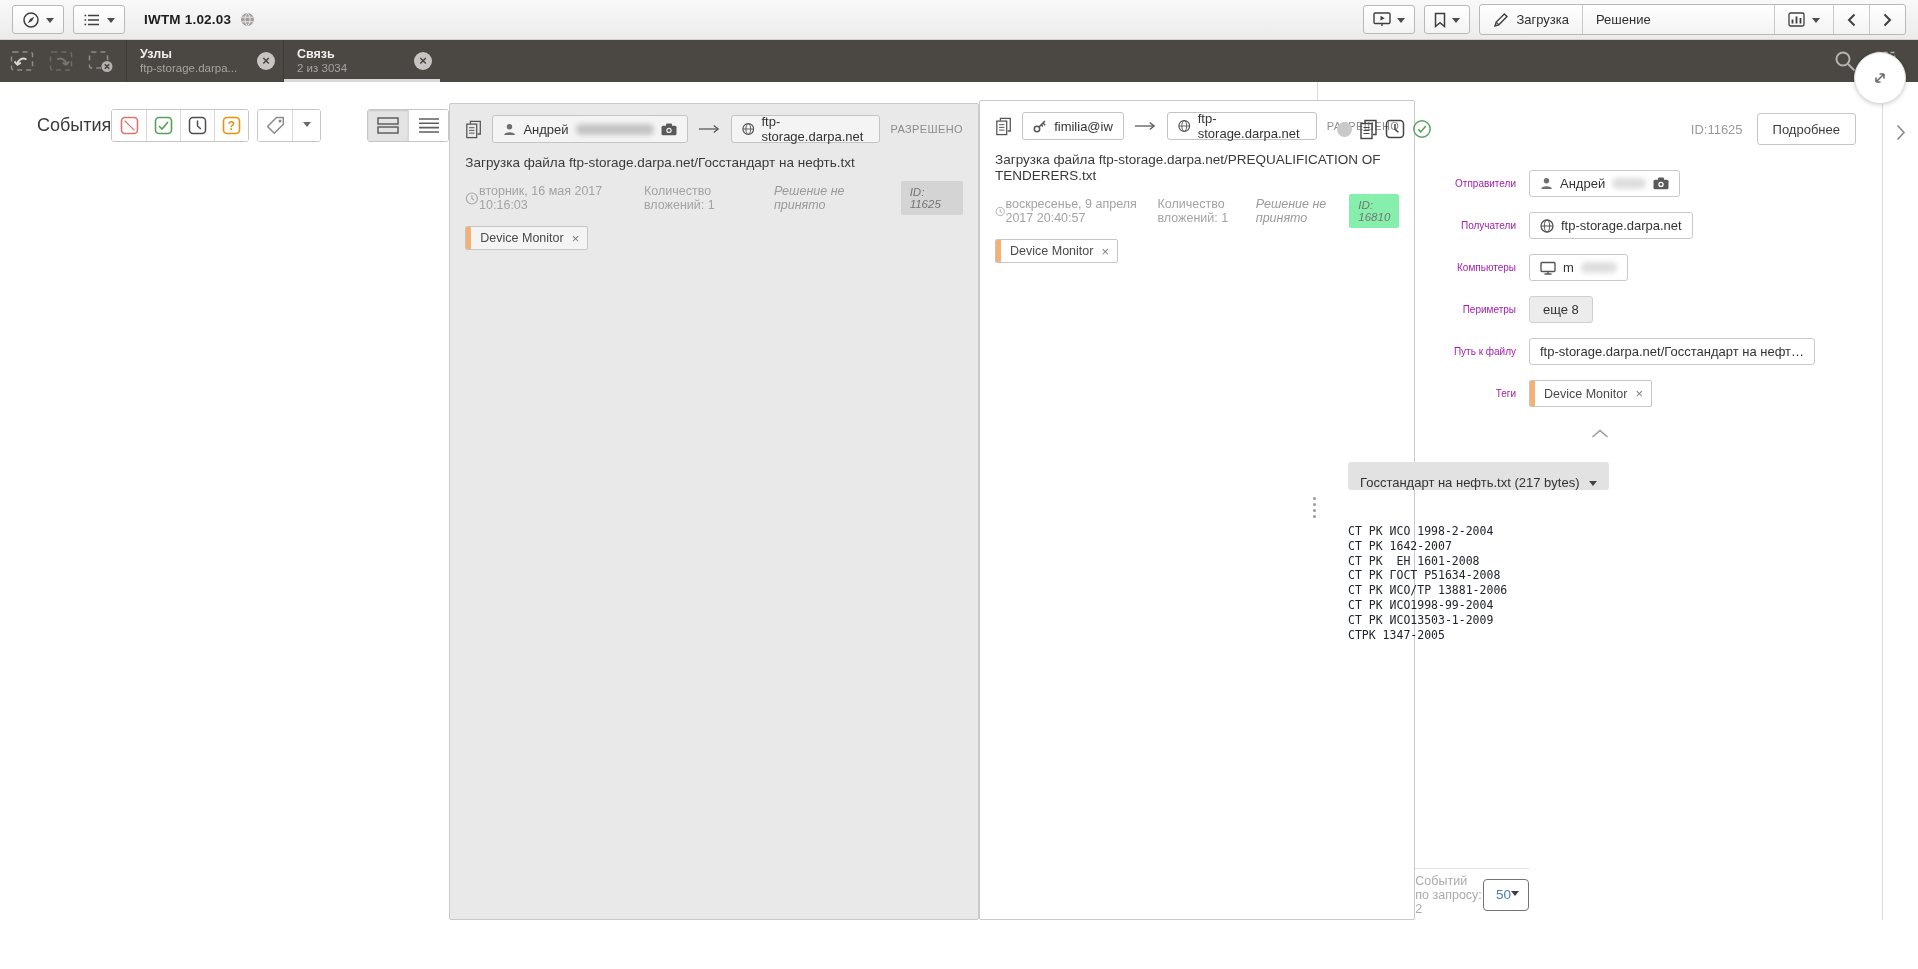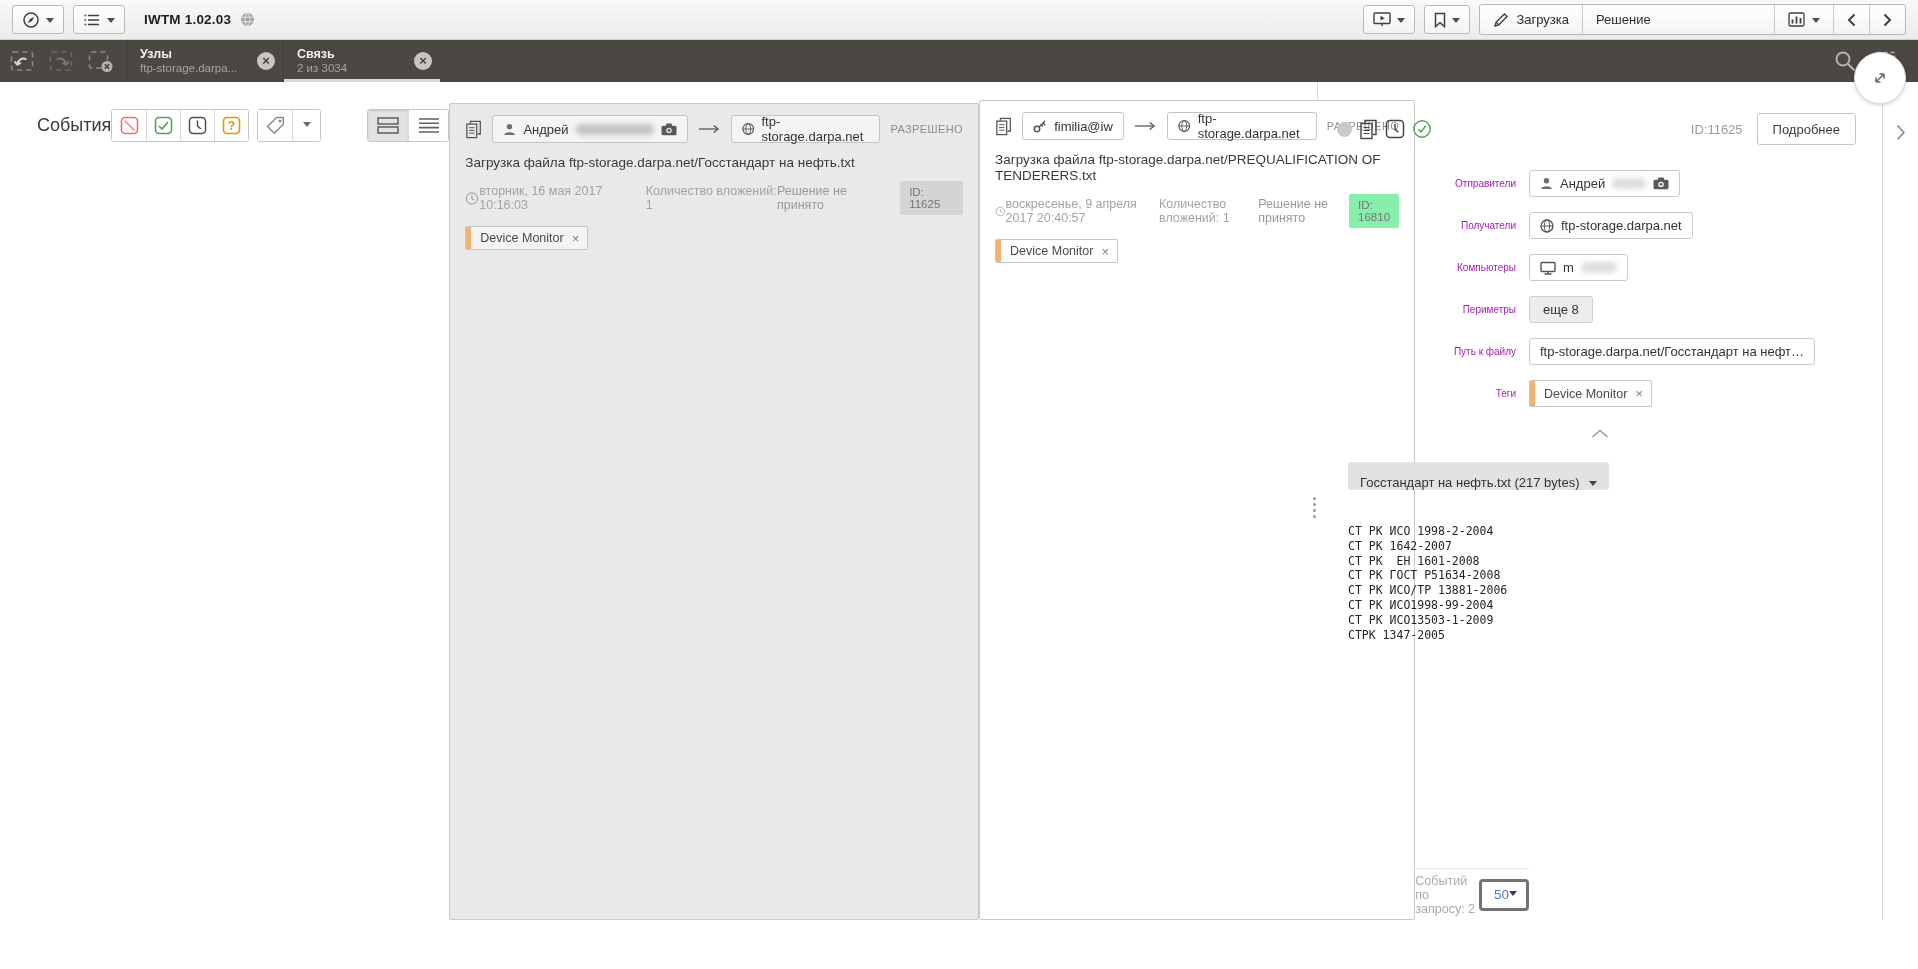--- a/index.html
+++ b/index.html
@@ -61,35 +61,35 @@
   .event-card { border:1px solid #c9c9c9; border-radius:2px; background:#fff; padding:11px 15px 12px 15px;
                 margin-top:18px; cursor:pointer; }
   .event-card.selected { background:#e9e9e9; margin-top:21px; }
   .card-head { display:flex; align-items:center; gap:10px; height:28px; }
   .chip { display:inline-flex; align-items:center; gap:7px; height:28px; padding:0 10px;
           background:rgba(255,255,255,.5); border:1px solid #c4c4c4; border-radius:3px; font-size:13px; color:#333; cursor:pointer; }
   .blur-sm { display:inline-block; height:11px; border-radius:5px; background:#c4c4c4; filter:blur(2.5px); }
   .verdict { margin-left:auto; font-size:11px; color:#8d8d8d; letter-spacing:.4px; }
   .card-title { margin-top:12px; font-size:13.5px; color:#3a3a3a; line-height:16px; }
   .card-meta { margin-top:10px; display:flex; align-items:center; font-size:12.5px; color:#a3a3a3; }
-  .meta-right { margin-left:auto; display:flex; align-items:center; gap:13px; }
+  .meta-right { margin-left:auto; display:flex; align-items:center; gap:13px;font-style:italic; }
   .decision { font-size:12.5px; color:#9a9a9a; }
   .id-badge { background:#86efac; color:#757575; font-size:11.5px; padding:5px 9px; border-radius:2px; }
   .event-card.selected .id-badge { background:#d4d4d4; }
   .card-tags { margin-top:11px; }
   .tag-chip { display:inline-flex; align-items:center; height:24px; border:1px solid #c6c6c6; border-radius:2px;
               background:rgba(255,255,255,.5); font-size:12.5px; color:#4a4a4a; overflow:hidden; }
   .tag-bar { width:5px; align-self:stretch; background:#f3b274; }
   .tag-text { padding:0 8px 0 9px; }
   .tag-x { padding-right:8px; color:#7c7c7c; font-size:13px; cursor:pointer; }
 
   
   .events-footer { margin-top:auto; border-top:1px solid #e3e3e3; height:52px; display:flex; align-items:center; }
   .events-count { font-size:12.5px; color:#ababab; }
-  .page-select { margin-left:auto; width:62px; height:32px; border:3px solid #737373; border-radius:4px; background:#fff;
+  .page-select { margin-left:auto; width:62px; height:32px; border:1px solid #737373; border-radius:4px; background:#fff;
                  display:flex; align-items:center; justify-content:space-between; padding:0 9px 0 12px;
                  font-size:13.5px; color:#4a7db9; cursor:pointer; }
 
   
   .details-header { display:flex; align-items:center; margin-top:33px; padding:0 26px 0 19px; height:28px; }
   .status-dot { width:15px; height:15px; border-radius:50%; background:#c9c9c9; }
   .dh-icons { display:flex; align-items:center; gap:7px; }
   .details-id { margin-left:auto; color:#9a9a9a; font-size:13px; margin-right:14px; }
   .more-btn { border:1px solid #c6c6c6; border-radius:3px; background:#fff; padding:0 15px; height:32px;
               font-size:13px; color:#3d3d3d; cursor:pointer; }

